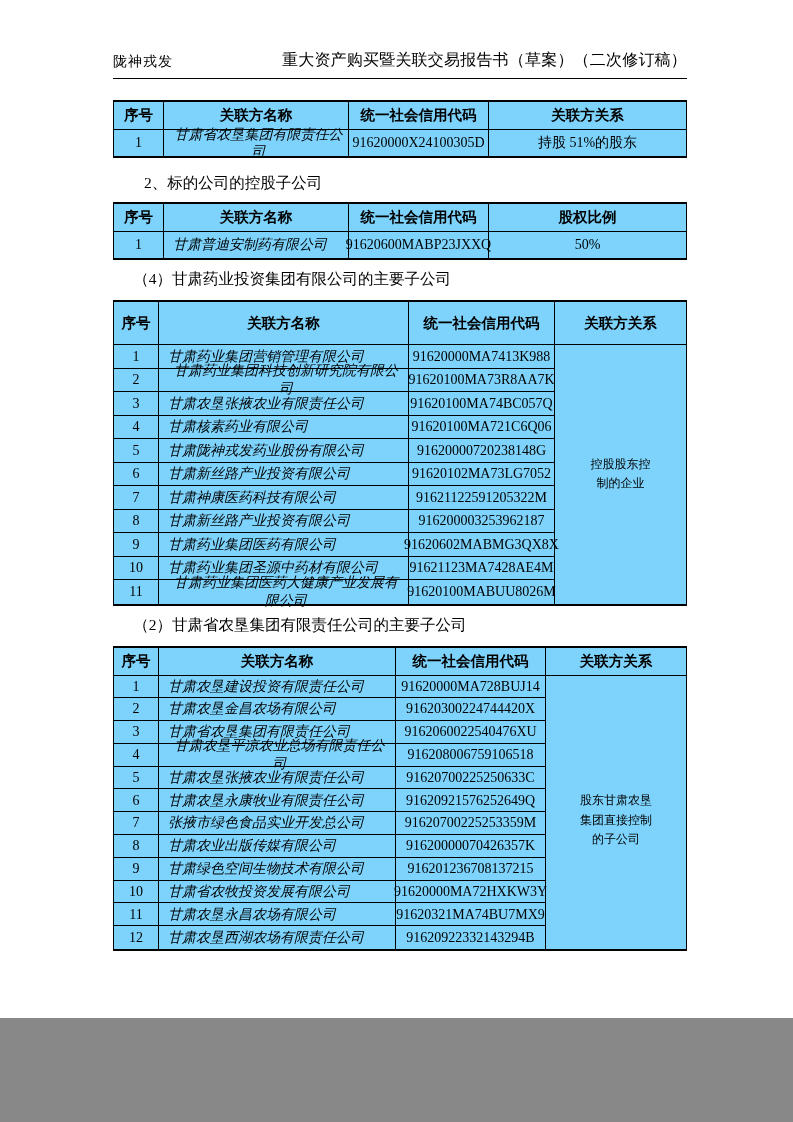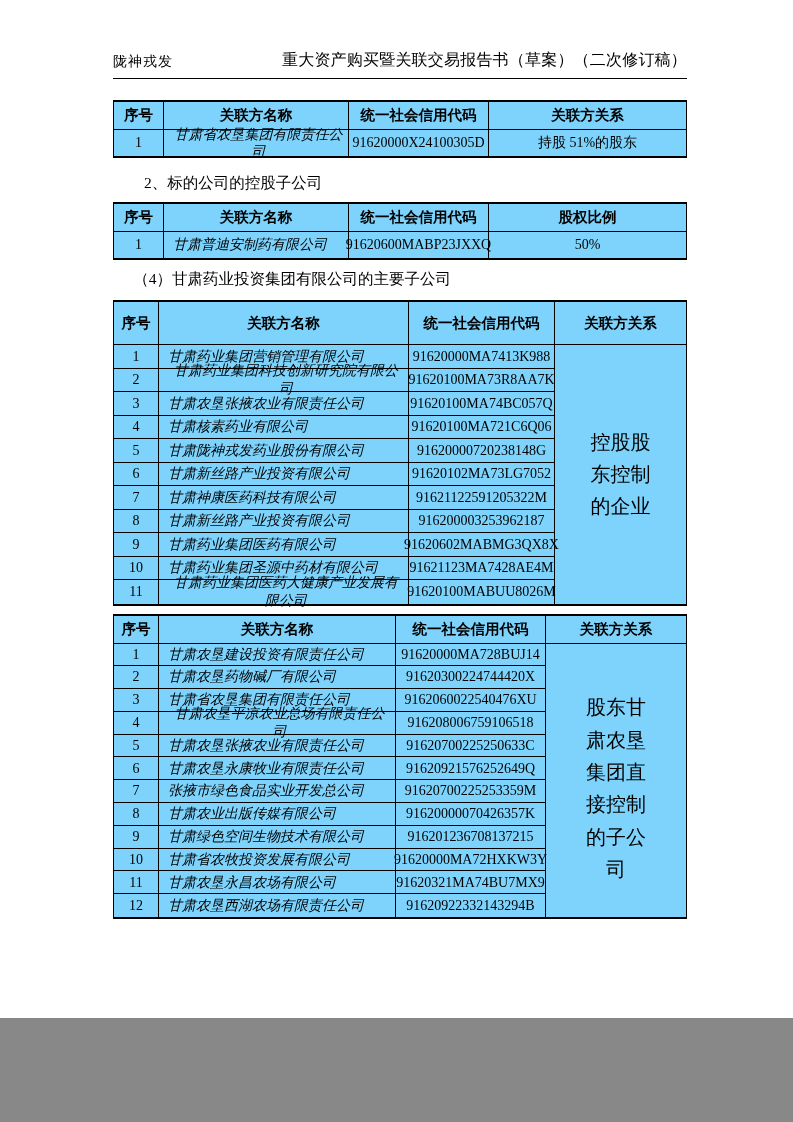--- a/index.html
+++ b/index.html
@@ -30,21 +30,21 @@
   .rep{display:contents;}
 
   .t12{grid-template-columns:50px 185px 140px 1fr;grid-template-rows:28px;grid-auto-rows:26px;}
   .t12 .rep > .c:nth-last-child(-n+4){border-bottom:none;}
 
   .t34 .rep > .c:nth-last-child(-n+3){border-bottom:none;}
   .t3{grid-template-columns:45px 250px 146px 1fr;grid-template-rows:43px;grid-auto-rows:23.5px;}
   .t4{grid-template-columns:45px 237px 150px 1fr;grid-template-rows:28px;grid-auto-rows:22.8px;}
   .merged{
     grid-column:4;display:flex;align-items:center;justify-content:center;
-    font-size:20px;line-height:1.62;text-align:center;padding:0;
+    font-size:12px;line-height:1.62;text-align:center;padding:0;
   }
   .merged span{display:inline-block;}
   .t3 .merged{grid-row:2 / span 11;}
   .t3 .merged span{width:60px;}
   .t4 .merged{grid-row:2 / span 12;}
   .t4 .merged span{width:74px;margin-top:16px;}
   .hd.wrap{line-height:1.3;padding:2px 6px;}
 
   
   .para{font-size:15.5px;line-height:26px;text-indent:2em;margin:12px 0 6px;}
@@ -155,38 +155,39 @@
           <div class="c">10</div>
           <div class="c name">甘肃药业集团圣源中药材有限公司</div>
           <div class="c">91621123MA7428AE4M</div>
         
           <div class="c">11</div>
           <div class="c name">甘肃药业集团医药大健康产业发展有限公司</div>
           <div class="c">91620100MABUU8026M</div>
         </div>
     </div>
 
+    <p class="para subh">（2）甘肃省农垦集团有限责任公司的主要子公司</p>
 
     <div class="gt t34 t4 mt-table">
       <div class="c hd">序号</div>
       <div class="c hd">关联方名称</div>
       <div class="c hd">统一社会信用代码</div>
       <div class="c hd last">关联方关系</div>
       <div class="merged">
         <span>股东甘肃农垦集团直接控制的子公司</span>
       </div>
       <div class="rep">
         
       
           <div class="c">1</div>
           <div class="c name">甘肃农垦建设投资有限责任公司</div>
           <div class="c">91620000MA728BUJ14</div>
         
           <div class="c">2</div>
-          <div class="c name">甘肃农垦药物碱厂有限公司</div>
+          <div class="c name">甘肃农垦金昌农场有限公司</div>
           <div class="c">91620300224744420X</div>
         
           <div class="c">3</div>
           <div class="c name">甘肃省农垦集团有限责任公司</div>
           <div class="c">9162060022540476XU</div>
         
           <div class="c">4</div>
           <div class="c name">甘肃农垦平凉农业总场有限责任公司</div>
           <div class="c">916208006759106518</div>
         

